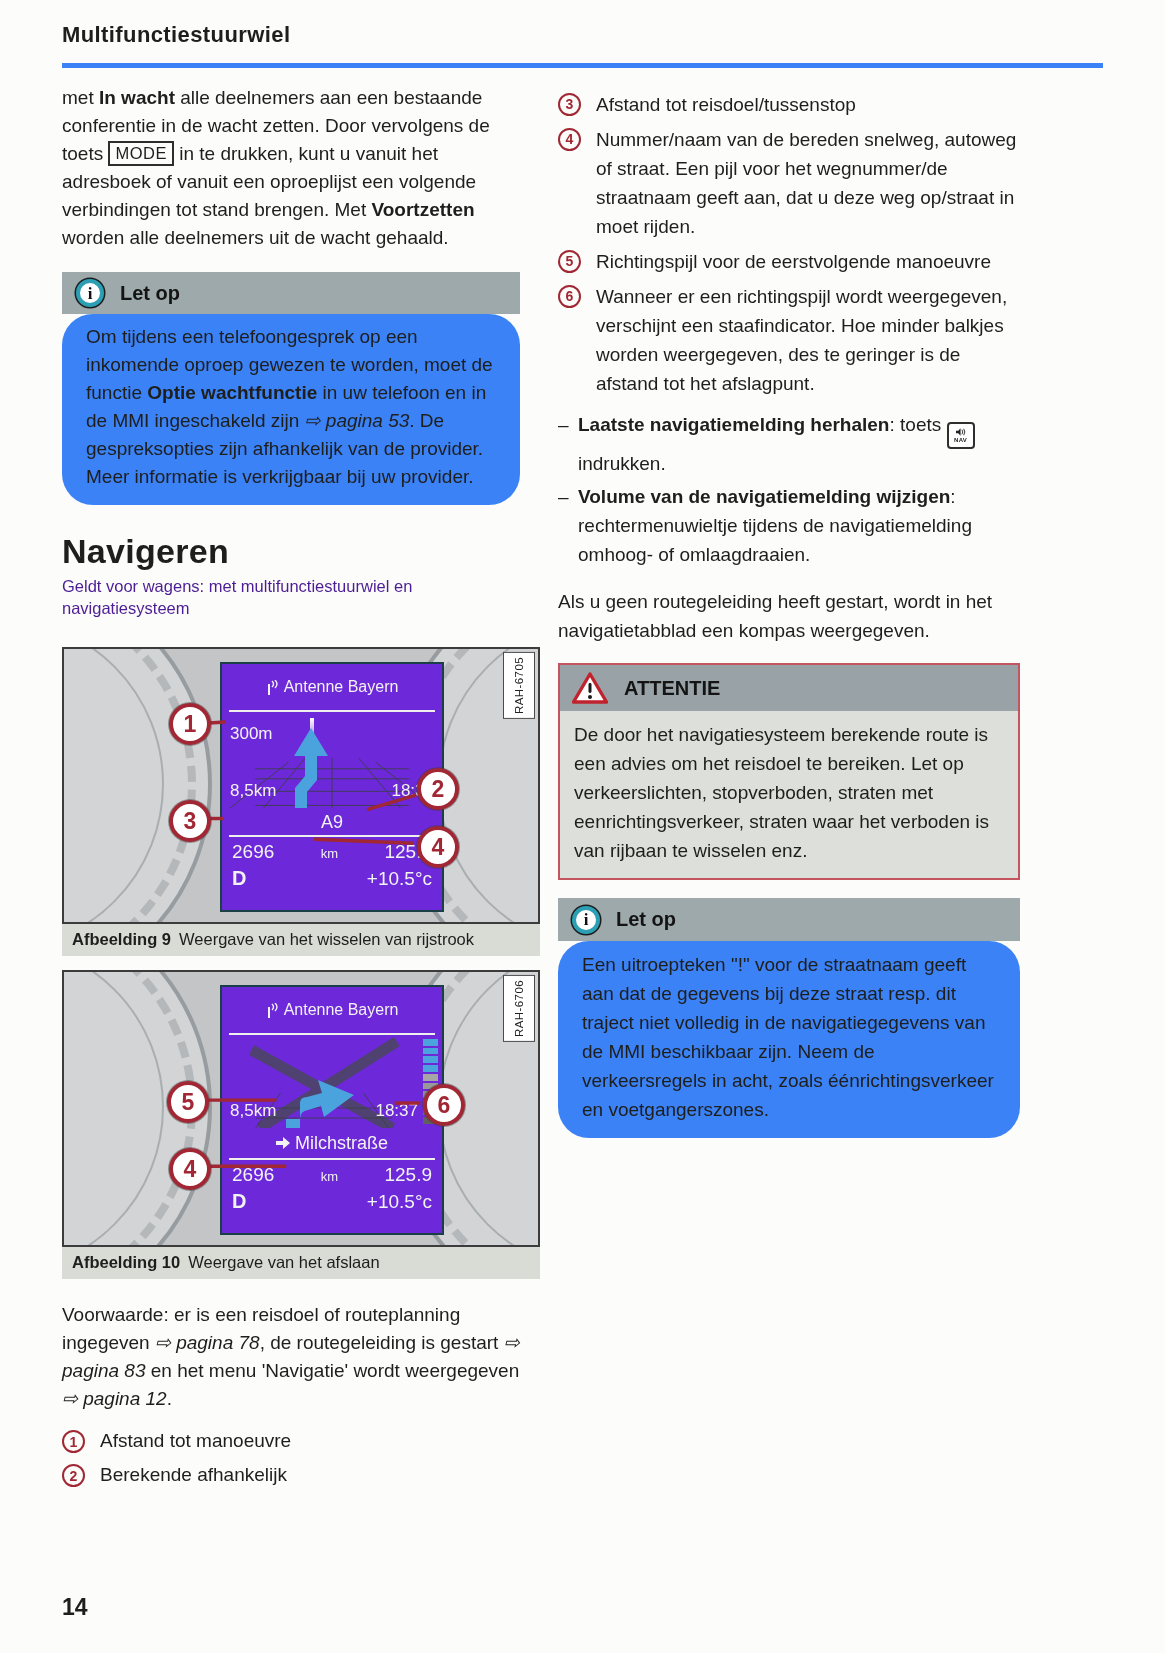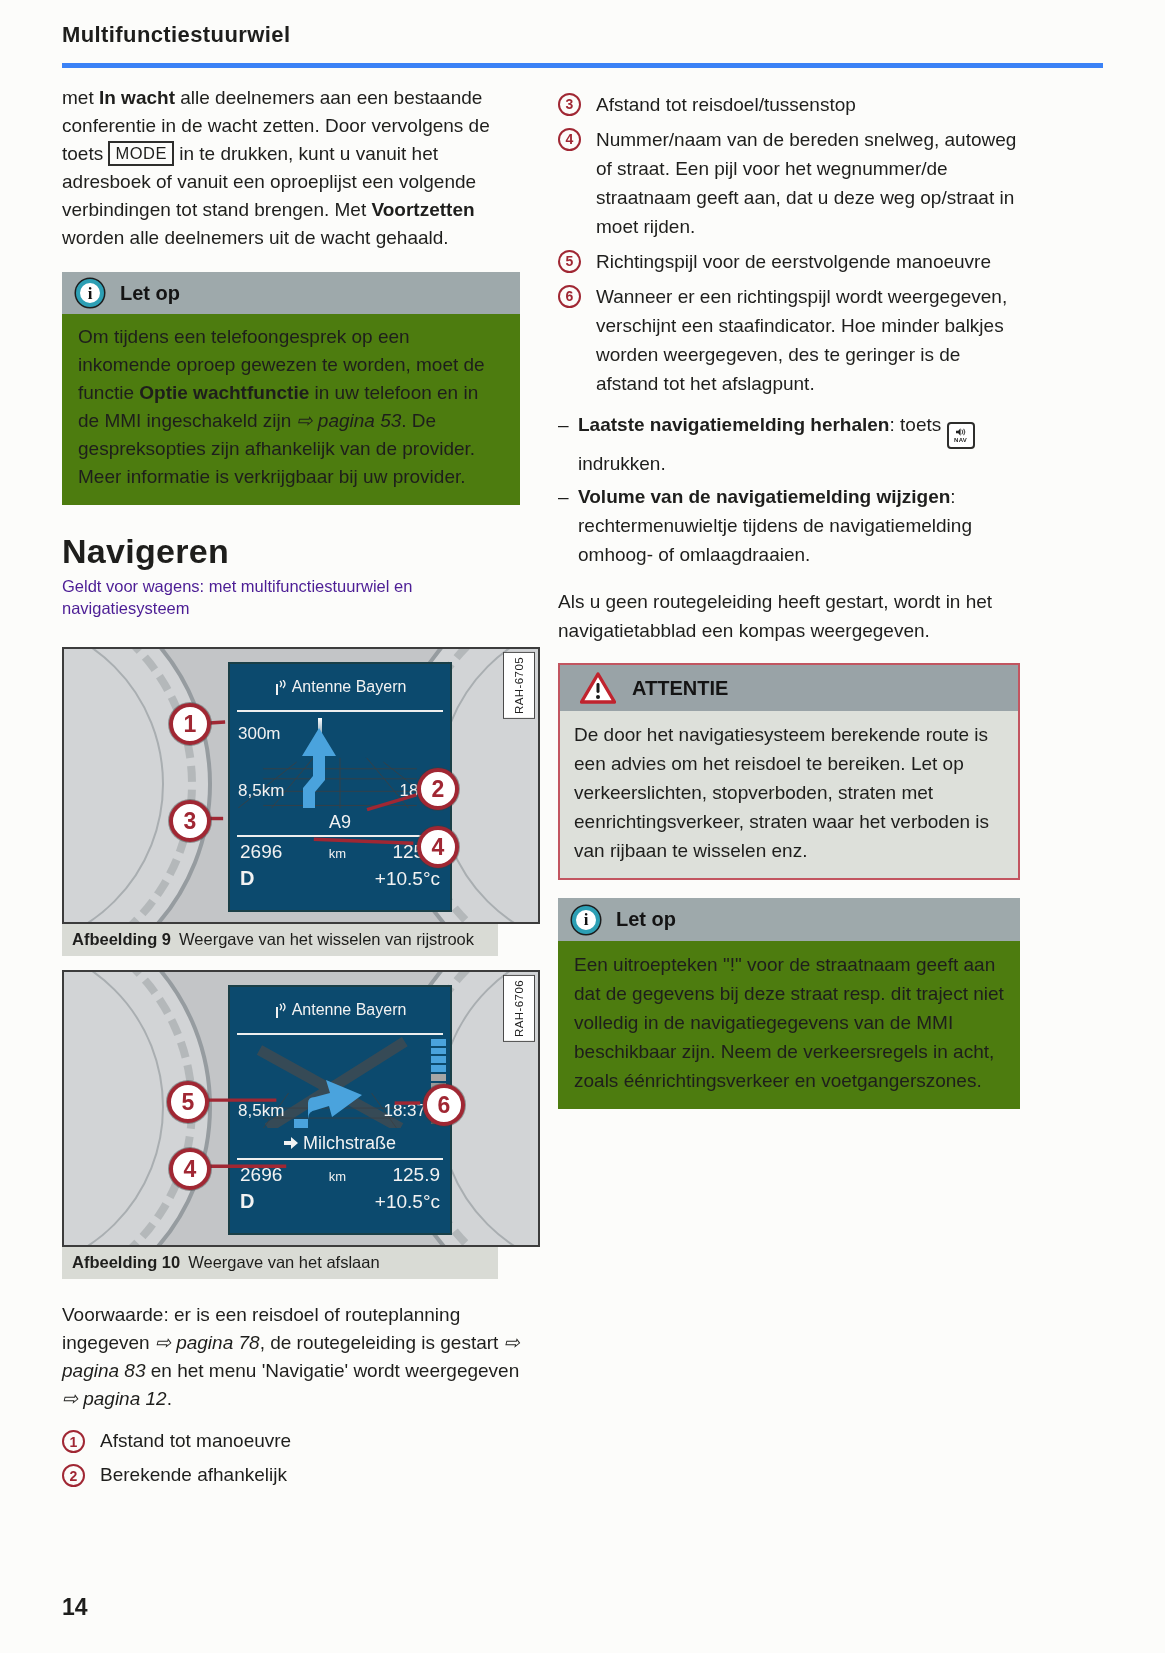--- a/index.html
+++ b/index.html
@@ -32,24 +32,24 @@
 
   
   .notebox { margin-top:20px; }
   .note-head { background:#9ea9ab; display:flex; align-items:center; gap:16px; padding:7px 14px; }
   .note-title { font-size:20px; font-weight:bold; color:#141414; }
   .info-icon { width:28px; height:28px; border-radius:50%; background:#fff;
     border:4px solid #2d9fb4; box-shadow:0 0 0 1.5px #1d1d1d; box-sizing:border-box;
     display:flex; align-items:center; justify-content:center; flex:0 0 auto; }
   .info-icon::after { content:"i"; font-family:"Liberation Serif", serif;
     font-weight:bold; font-size:17px; line-height:1; color:#111; }
-  .note-body { background:#4d7c0f; padding:9px 16px 14px; }
+  .note-body { background:#3b82f6; padding:9px 24px 14px;border-radius:31px; }
 
   .warnbox { margin-top:18px; border:2px solid #c25560; }
-  .warn-head { background:#99a3a7; display:flex; align-items:center; gap:16px; padding:7px 20px; }
+  .warn-head { background:#99a3a7; display:flex; align-items:center; gap:16px; padding:7px 12px; }
   .warn-title { font-size:20px; font-weight:bold; color:#141414; }
   .warn-body { background:#dde0da; padding:9px 14px 13px; }
 
   
   .section-title { margin-top:26px; font-size:34px; font-weight:bold; letter-spacing:.3px; line-height:40px; }
   .section-sub { margin-top:4px; font-size:16.5px; line-height:22px; color:#4c1d95; }
 
   
   .legend { margin-top:14px; }
   .legend-item { display:flex; gap:15px; margin-top:6px; }
@@ -70,22 +70,22 @@
   .gauge::before { content:""; position:absolute; inset:12px; border-radius:50%;
     border:8px dashed #b4b8ba; }
   .gauge::after { content:""; position:absolute; inset:44px; border-radius:50%;
     border:2px solid #a9aeb1; }
   .gauge.gl { left:-282px; } .gauge.gr { right:-282px; }
 
   .refcode { position:absolute; top:3px; right:3px; background:#fff; border:1px solid #4a4a4a;
     font-size:11.5px; letter-spacing:.4px; color:#222; padding:4px 1px;
     writing-mode:vertical-rl; transform:rotate(180deg); }
 
-  .display { position:absolute; left:164px; top:13px; width:224px; height:250px;
-    background:#0c4a6e; border:2px solid #1a3f47; box-sizing:border-box;
+  .display { position:absolute; left:156px; top:13px; width:224px; height:250px;
+    background:#6d28d9; border:2px solid #1a3f47; box-sizing:border-box;
     display:flex; flex-direction:column; color:#f2f2f2; }
   .disp-head { height:46px; margin:0 7px; border-bottom:2px solid #efefef;
     display:flex; align-items:center; justify-content:center; gap:5px; font-size:16px; }
   .disp-nav { flex:1; position:relative; overflow:hidden; }
   .nav-label { position:absolute; font-size:17px; }
   .lab-top { left:8px; top:8px; }
   .lab-bl { left:8px; bottom:3px; }
   .lab-br { right:8px; bottom:3px; }
   .lab-br2 { right:24px; bottom:3px; }
   .disp-road { margin:0 7px; border-bottom:2px solid #efefef; display:flex;
@@ -102,21 +102,21 @@
   .bar:nth-child(1),.bar:nth-child(2),.bar:nth-child(3),.bar:nth-child(4) { background:#4aa3dd; }
   .bar:nth-child(5) { background:#a6a6a6; } .bar:nth-child(6) { background:#999; }
   .bar:nth-child(7) { background:#8b8b8b; } .bar:nth-child(8) { background:#7d7d7d; }
   .bar:nth-child(9) { background:#6f6f6f; } .bar:nth-child(10){ background:#606060; }
 
   .callout { position:absolute; width:34px; height:34px; border-radius:50%;
     background:#fff; border:4px solid #a02733; color:#a02733; font-size:23px; font-weight:bold;
     display:flex; align-items:center; justify-content:center; box-shadow:0 0 0 1px rgba(60,60,60,.45); }
   .lines { position:absolute; inset:0; width:100%; height:100%; }
 
-  .figcap { width:436px; box-sizing:border-box; background:#d9dbd5; padding:5px 10px 7px;
+  .figcap { width:478px; box-sizing:border-box; background:#d9dbd5; padding:5px 10px 7px;
     font-size:16.5px; line-height:20px; margin-bottom:14px; }
   .figcap b { margin-right:8px; }
 
   .glow { position:absolute; left:88px; top:6px; width:4px; height:34px;
     background:linear-gradient(#fff,rgba(255,255,255,0)); }
 
   .voorwaarde { margin-top:22px; }
   .pagenum { position:absolute; left:62px; top:1594px; font-size:23px; font-weight:bold; }
 </style>
 </head>

